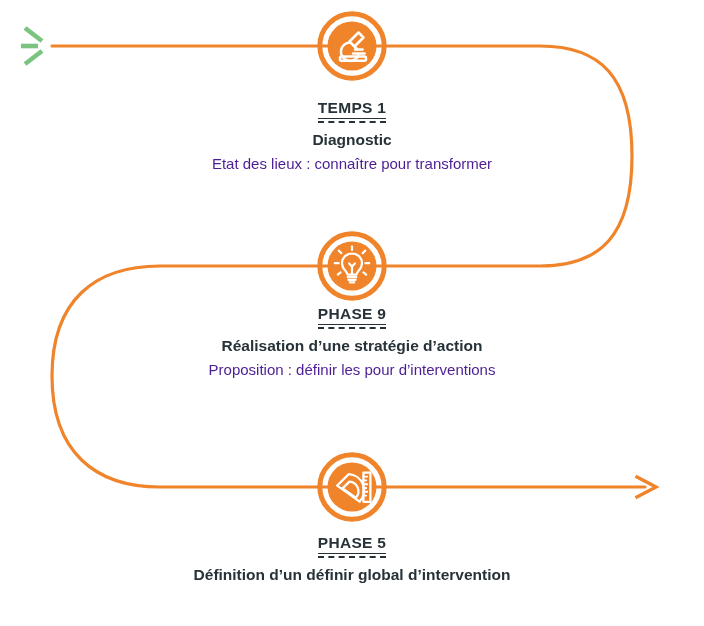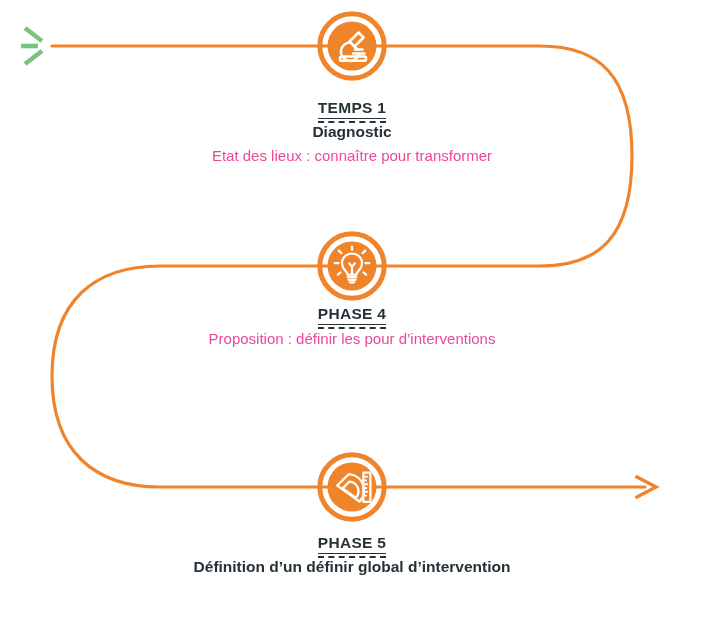--- a/index.html
+++ b/index.html
@@ -83,31 +83,31 @@
   .step-kicker::after {
     content: "";
     position: absolute;
     left: 0;
     right: 0;
     bottom: -5px;
     height: 0;
     border-bottom: 2.4px dashed #263238;
   }
   .step-title {
-    margin-top: 3px;
+    margin-top: 11px;
     font-size: 15.5px;
     font-weight: bold;
     color: #263238;
     line-height: 20px;
   }
   .step-desc {
     margin-top: 3px;
     font-size: 15px;
     font-weight: normal;
-    color: #ec4899;
+    color: #4c1d95;
     line-height: 21px;
   }
 </style>
 </head>
 <body>
 
 <div id="timeline-root">
 
   <svg class="path-layer" viewBox="0 0 704 626">
 
@@ -222,21 +222,22 @@
     </svg>
   </div>
 
   <div class="step-text" id="text-1">
     <div><span class="step-kicker">TEMPS 1</span></div>
     <div class="step-title">Diagnostic</div>
     <div class="step-desc">Etat des lieux : connaître pour transformer</div>
   </div>
 
   <div class="step-text" id="text-2">
-    <div><span class="step-kicker">PHASE 4</span></div>
+    <div><span class="step-kicker">PHASE 9</span></div>
+    <div class="step-title">Réalisation d’une stratégie d’action</div>
     <div class="step-desc">Proposition : définir les pour d’interventions</div>
   </div>
 
   <div class="step-text" id="text-3">
     <div><span class="step-kicker">PHASE 5</span></div>
     <div class="step-title">Définition d’un définir global d’intervention</div>
   </div>
 
 </div>
 

